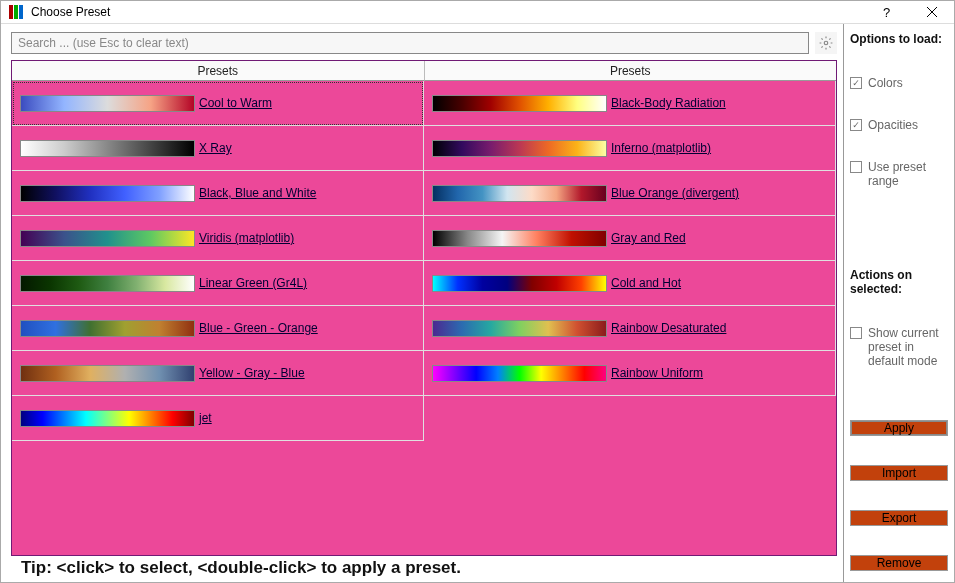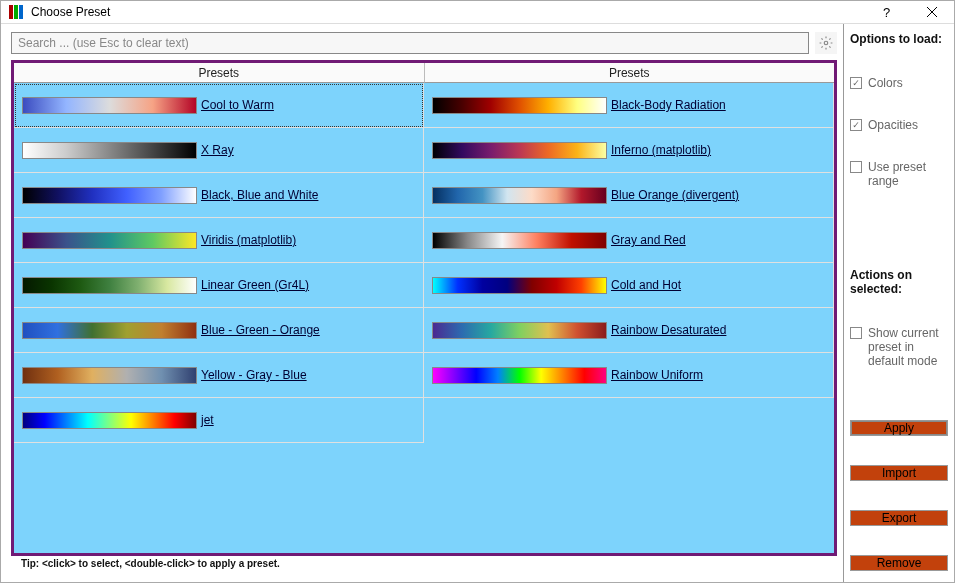--- a/index.html
+++ b/index.html
@@ -9,30 +9,30 @@
 .title-icon div { width: 4px; height: 14px; }
 .title-text { font-size: 12px; color: #000; flex: 1; }
 .title-btn { width: 45px; height: 30px; display: flex; align-items: center; justify-content: center; font-size: 13px; color: #000; }
 .title-btn.close svg { width: 10px; height: 10px; }
 .main { flex: 1; display: flex; min-height: 0; }
 .left { flex: 1; display: flex; flex-direction: column; padding: 8px 6px 6px 10px; }
 .search-row { display: flex; align-items: center; gap: 6px; margin-bottom: 6px; }
 .search-input { flex: 1; height: 22px; border: 1px solid #888; padding: 0 6px; font-size: 12px; background: #f7f7f7; color: #666; }
 .search-input::placeholder { color: #888; }
 .gear-btn { width: 22px; height: 22px; display: flex; align-items: center; justify-content: center; background: #f5f5f5; }
-.table-wrap { flex: 1; border: 3px solid #701a75; background: #7dd3fc; }
+.table-wrap { flex: 1; border: 1px solid #701a75; background: #ec4899; }
 .header-row { display: flex; height: 20px; }
 .header-cell { flex: 1; border-right: 1px solid #bbb; display: flex; align-items: center; justify-content: center; font-size: 12px; background: #fafafa; color: #222; border-bottom: 1px solid #999; }
 .header-cell:last-child { border-right: none; }
 .body-grid { display: grid; grid-template-columns: 1fr 1fr; }
 .preset-cell { display: flex; align-items: center; height: 45px; padding: 0 8px; border-right: 1px solid #e0e0e0; border-bottom: 1px solid #e0e0e0; gap: 4px; }
 .preset-cell.sel { outline: 1px dotted #333; outline-offset: -2px; }
 .swatch { width: 175px; height: 17px; border: 1px solid #888; flex-shrink: 0; }
 .preset-name { font-size: 12px; color: #003; text-decoration: underline; }
-.tip-bar { height: 20px; font-size: 10px; font-weight: bold; padding: 2px 10px 0 10px; color: #111; }
+.tip-bar { height: 20px; font-size: 17px; font-weight: bold; padding: 2px 10px 0 10px; color: #111; }
 .right { width: 111px; border-left: 1px solid #999; display: flex; flex-direction: column; padding: 8px 6px 6px 6px; font-size: 12px; gap: 24px; }
 .section-title { font-weight: bold; font-size: 12px; color: #111; margin-bottom: 6px; }
 .check-row { display: flex; align-items: flex-start; gap: 6px; margin-bottom: 4px; font-size: 12px; color: #666; }
 .check-box { width: 12px; height: 12px; border: 1px solid #888; display: flex; align-items: center; justify-content: center; font-size: 10px; line-height: 1; flex-shrink: 0; margin-top: 1px; }
 .check-box.checked::after { content: "✓"; font-size: 9px; }
 .spacer { flex: 1; }
 .btn { height: 25px; margin-bottom: 5px; background: #c2410c; display: flex; align-items: center; justify-content: center; font-size: 12px; color: #000; border: 1px solid #999; cursor: pointer; }
 .btn.primary { box-shadow: inset 0 0 0 1px #888; }
 
 .g-coolwarm { background: linear-gradient(90deg,#3b4cc0,#93b5ff,#dcdcdc,#f6a385,#b40426); }

